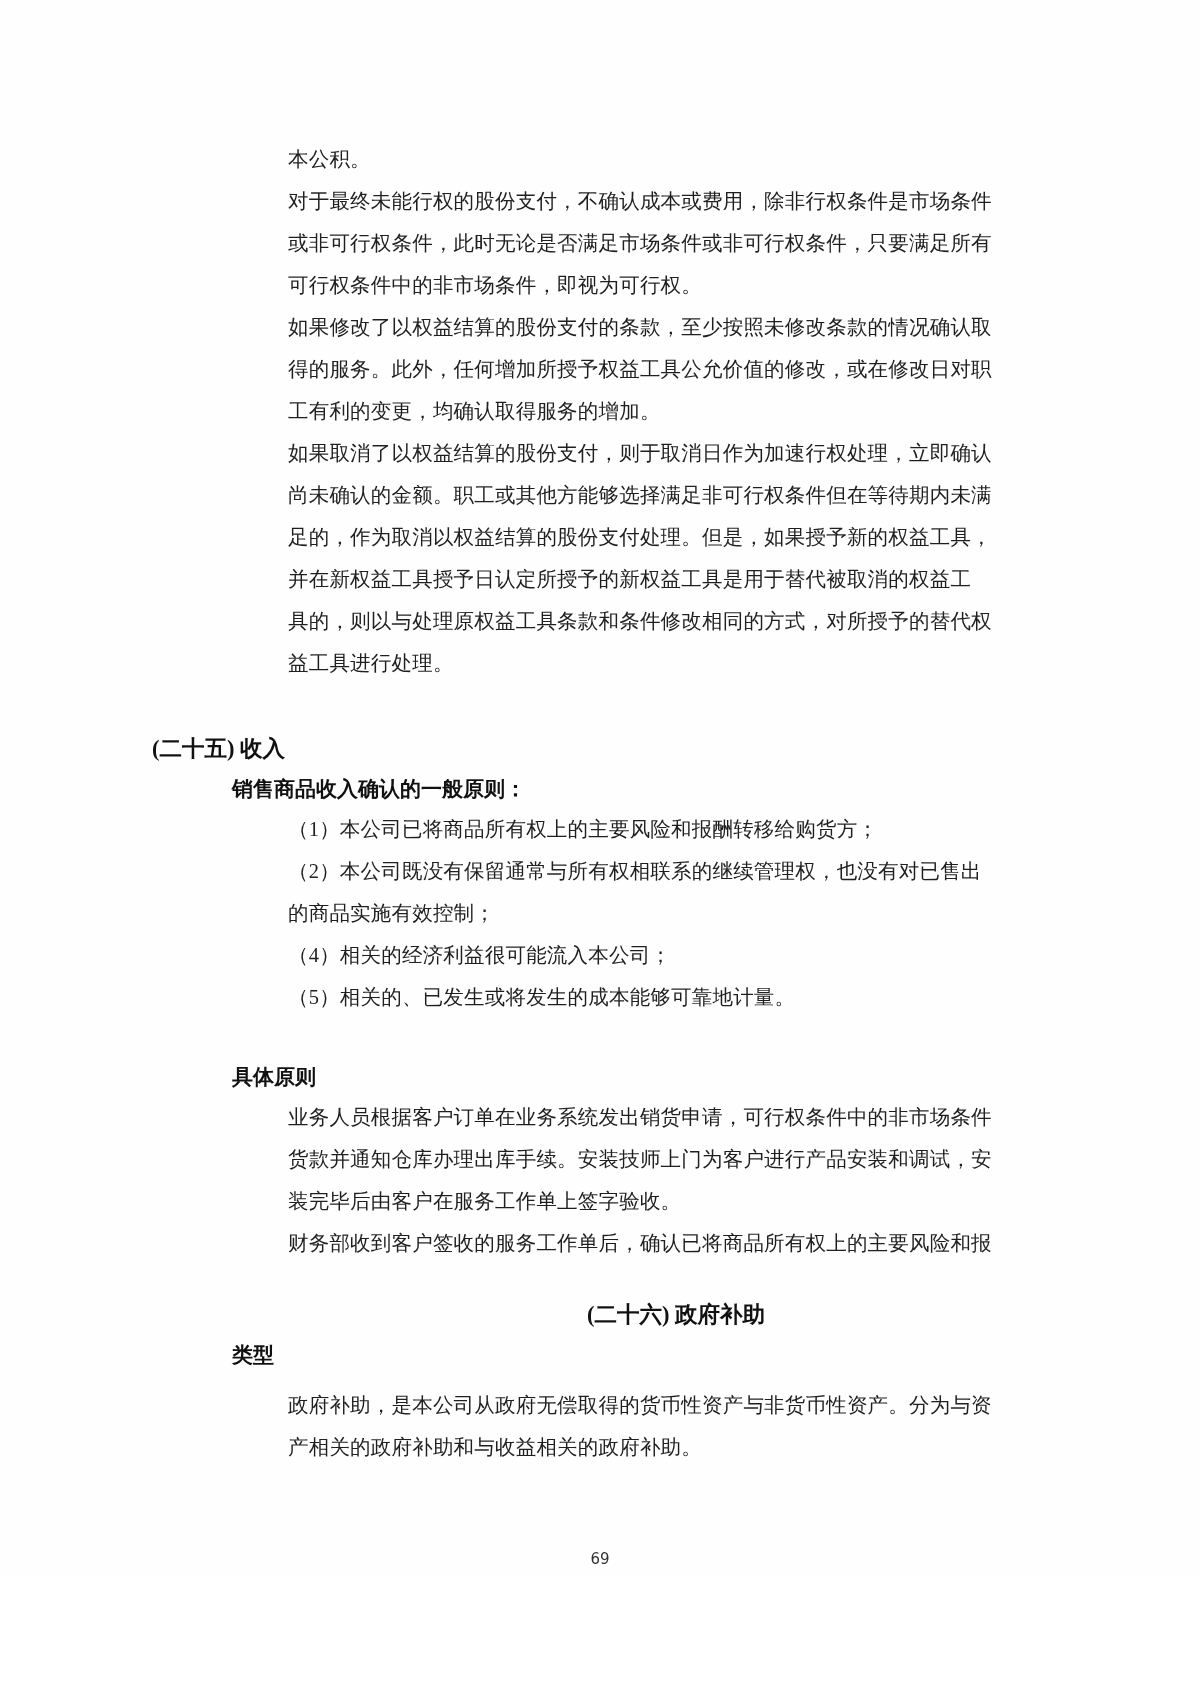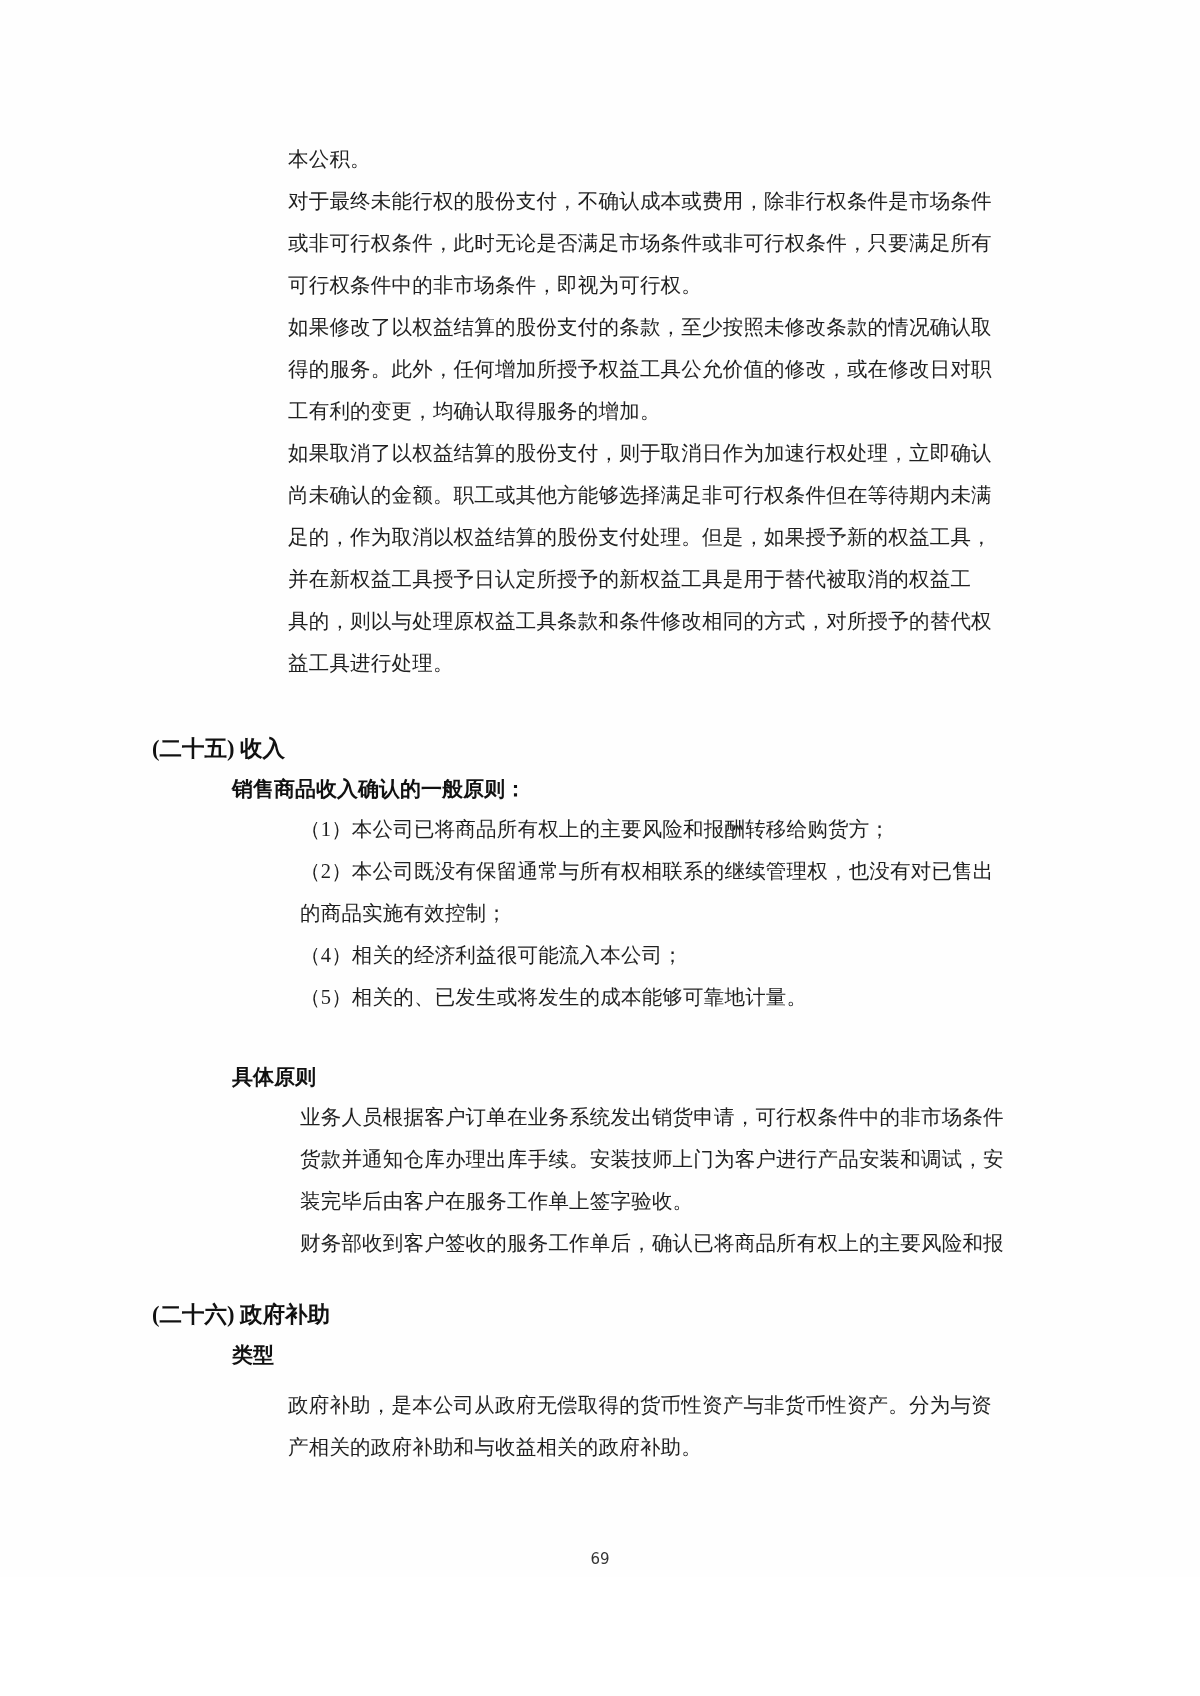--- a/index.html
+++ b/index.html
@@ -38,22 +38,22 @@
     margin-left: 232px;
     font-size: 21px;
     font-weight: 700;
     line-height: 30px;
     color: #111111;
     white-space: nowrap;
   }
   .gap-large { margin-top: 50px; }
   .gap-medium { margin-top: 44px; }
   .gap-small { margin-top: 10px; }
-  .gap-tiny { margin-top: 4px; padding-left: 12px; }
-  .gap-section26 { margin-top: 36px; }
+  .gap-tiny { margin-top: 4px; }
+  .gap-section26 { margin-top: 36px; text-align: center; }
   .gap-para { margin-top: 14px; }
   .page-number {
     position: absolute;
     top: 1550px;
     left: 0;
     width: 100%;
     text-align: center;
     font-family: "DejaVu Sans", "Liberation Sans", sans-serif;
     font-size: 15px;
     color: #333333;

